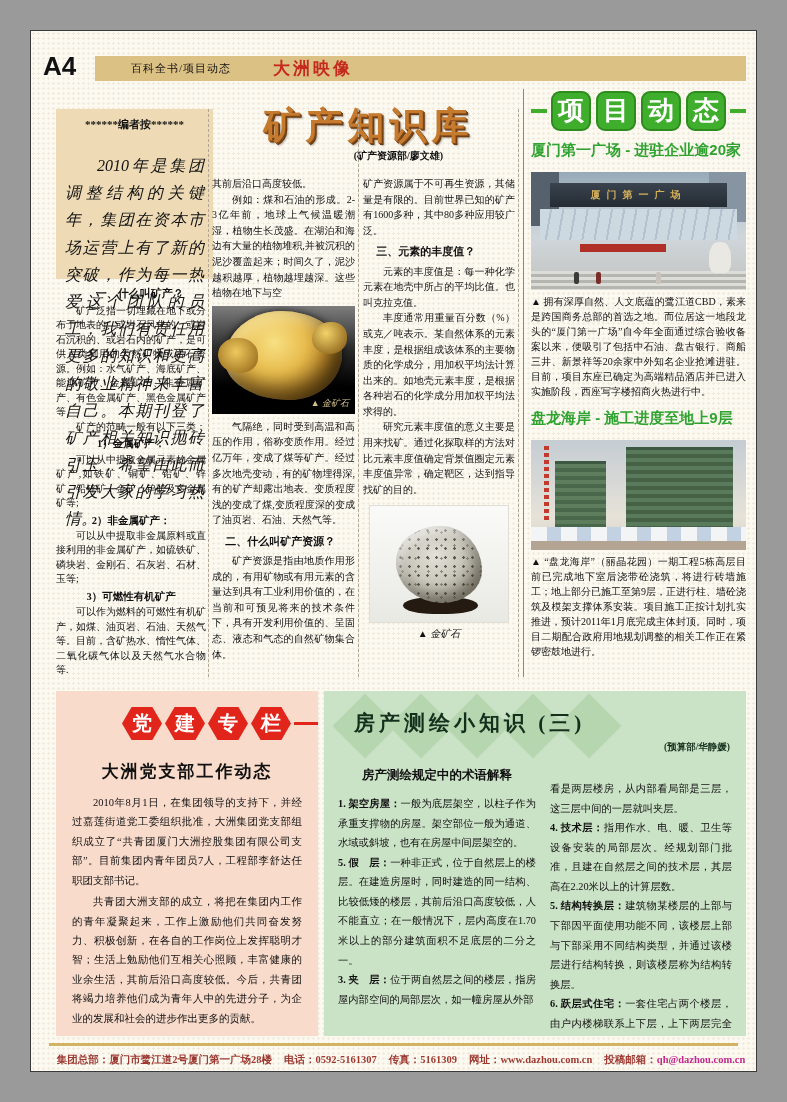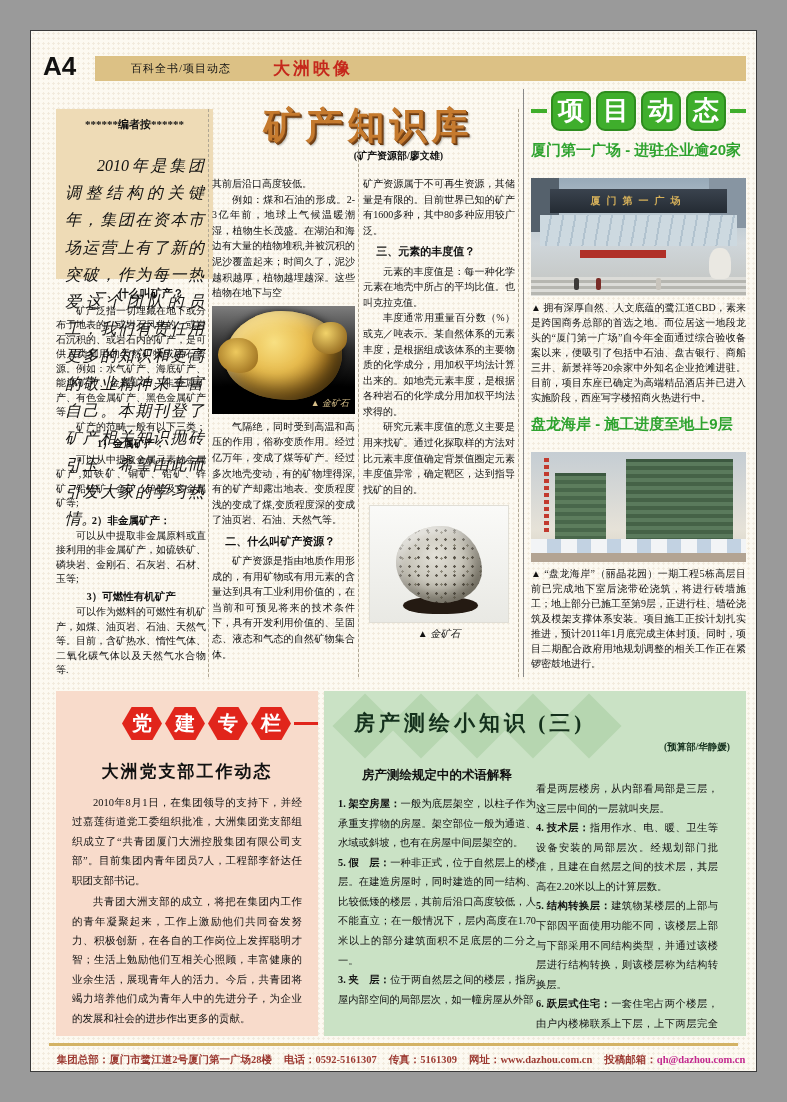--- a/index.html
+++ b/index.html
@@ -66,21 +66,21 @@
   .rockcap { text-align:center; font-size:10px; font-style:italic; margin-top:3px; }
 
   
   .rcol { position:absolute; left:500px; top:58px; width:215px; height:600px; overflow:hidden; }
   .rtitle { display:flex; align-items:center; gap:3px; height:44px; }
   .rtitle .line { height:4px; background:#3fae2c; flex:1; }
   .rtile { width:40px; height:40px; background:#3fae2c; border:2px solid #2e8c1e; border-radius:9px; color:#fff;
            font:bold 26px/34px "Liberation Sans",sans-serif; text-align:center; margin:0 1px; }
   .rheadline { color:#2fa32f; font-weight:bold; font-size:15px; margin:8px 0 0; font-family:"Liberation Sans",sans-serif; white-space:nowrap; }
   .rbody { font-size:10px; line-height:1.5; text-align:justify; margin-top:4px; }
-  .rphoto { position:relative; width:100%; overflow:hidden; margin-top:18px; }
+  .rphoto { position:relative; width:100%; overflow:hidden; margin-top:12px; }
 
   
   .plaza { height:118px; background:linear-gradient(180deg,#97a9b8 0%,#b9c6cf 30%,#cfd6da 55%,#c2c3bf 100%); }
   .pz-bldg-l { position:absolute; left:0; top:0; width:13%; height:46%; background:#55616c; }
   .pz-bldg-r { position:absolute; right:0; top:0; width:17%; height:42%; background:#8795a2; }
   .pz-sign { position:absolute; top:9%; left:9%; right:9%; height:21%; background:linear-gradient(#3a434e,#242b33);
              display:flex; align-items:center; justify-content:center; color:#d4af5a; font-size:10px; letter-spacing:6px; font-weight:bold; }
   .pz-glass { position:absolute; top:31%; left:4%; right:4%; height:27%;
               background:repeating-linear-gradient(100deg,#cdd9e0 0 10px,#b2c3cf 10px 12px); }
   .pz-banner { position:absolute; top:61%; left:23%; width:40%; height:7%; background:#b03028; }
@@ -112,21 +112,21 @@
   .ptitle { text-align:center; font-size:17px; font-weight:bold; margin-top:20px; letter-spacing:2px; }
   .pbody { padding:10px 16px 0; font-size:10.5px; line-height:1.85; }
   .pbody p { margin:0 0 2px; text-indent:2em; text-align:justify; }
 
   
   .greenbox { position:absolute; left:293px; top:660px; width:422px; height:345px; background:#cae2c5; overflow:hidden; }
   .gb-head { position:relative; height:60px; margin:8px 12px 0; }
   .diamond { position:absolute; width:46px; height:46px; background:#b6d6b0; transform:rotate(45deg); top:4px; }
   .gb-title { position:absolute; left:18px; top:10px; font-size:21px; font-weight:bold; letter-spacing:4px; color:#14301c; }
   .gb-byline { position:absolute; right:4px; top:42px; font-size:9.5px; font-weight:bold; color:#16321e; }
-  .gb-cols { display:flex; padding:0 14px; }
+  .gb-cols { display:flex; padding:0 14px; gap:14px; }
   .gb-left { width:198px; }
   .gb-right { width:182px; padding-top:20px; }
   .gb-sub { text-align:center; font-weight:bold; font-size:12.5px; margin:8px 0 10px; }
   .gb-item { font-size:10.3px; line-height:1.9; text-align:justify; margin:0; }
 
   
   .footline { position:absolute; left:18px; right:18px; top:1012px; height:3px; background:#d3b264; }
   .footer { position:absolute; left:25px; top:1022px; width:690px; font-size:10.5px; font-weight:bold; color:#9c3a32;text-align:center; }
   .footer span { margin-right:12px; }
   .footer .email { color:#c2288e; margin-right:0; }
@@ -233,21 +233,21 @@
       <div class="hexrow">
         <div class="hex">党</div>
         <div class="hex">建</div>
         <div class="hex">专</div>
         <div class="hex">栏</div>
         <div class="hexline"></div>
       </div>
       <div class="ptitle">大洲党支部工作动态</div>
       <div class="pbody">
         <p>2010年8月1日，在集团领导的支持下，并经过嘉莲街道党工委组织批准，大洲集团党支部组织成立了“共青团厦门大洲控股集团有限公司支部”。目前集团内青年团员7人，工程部李舒达任职团支部书记。</p>
-        <p>共青团大洲支部的成立，将把在集团内工作的青年凝聚起来，工作上激励他们共同奋发努力、积极创新，在各自的工作岗位上发挥聪明才智；生活上勉励他们互相关心照顾，丰富健康的业余生活，展现青年人的活力。今后，共青团将竭力培养他们成为青年人中的先进分子，为企业的发展和社会的进步作出更多的贡献。</p>
+        <p>共青团大洲支部的成立，将把在集团内工作的青年凝聚起来，工作上激励他们共同奋发努力、积极创新，在各自的工作岗位上发挥聪明才智；生活上勉励他们互相关心照顾，丰富健康的业余生活，其前后沿口高度较低。今后，共青团将竭力培养他们成为青年人中的先进分子，为企业的发展和社会的进步作出更多的贡献。</p>
       </div>
     </div>
 
     <div class="greenbox">
       <div class="gb-head">
         <div class="diamond" style="left:6px"></div>
         <div class="diamond" style="left:62px"></div>
         <div class="diamond" style="left:118px"></div>
         <div class="diamond" style="left:174px"></div>
         <div class="diamond" style="left:230px"></div>

